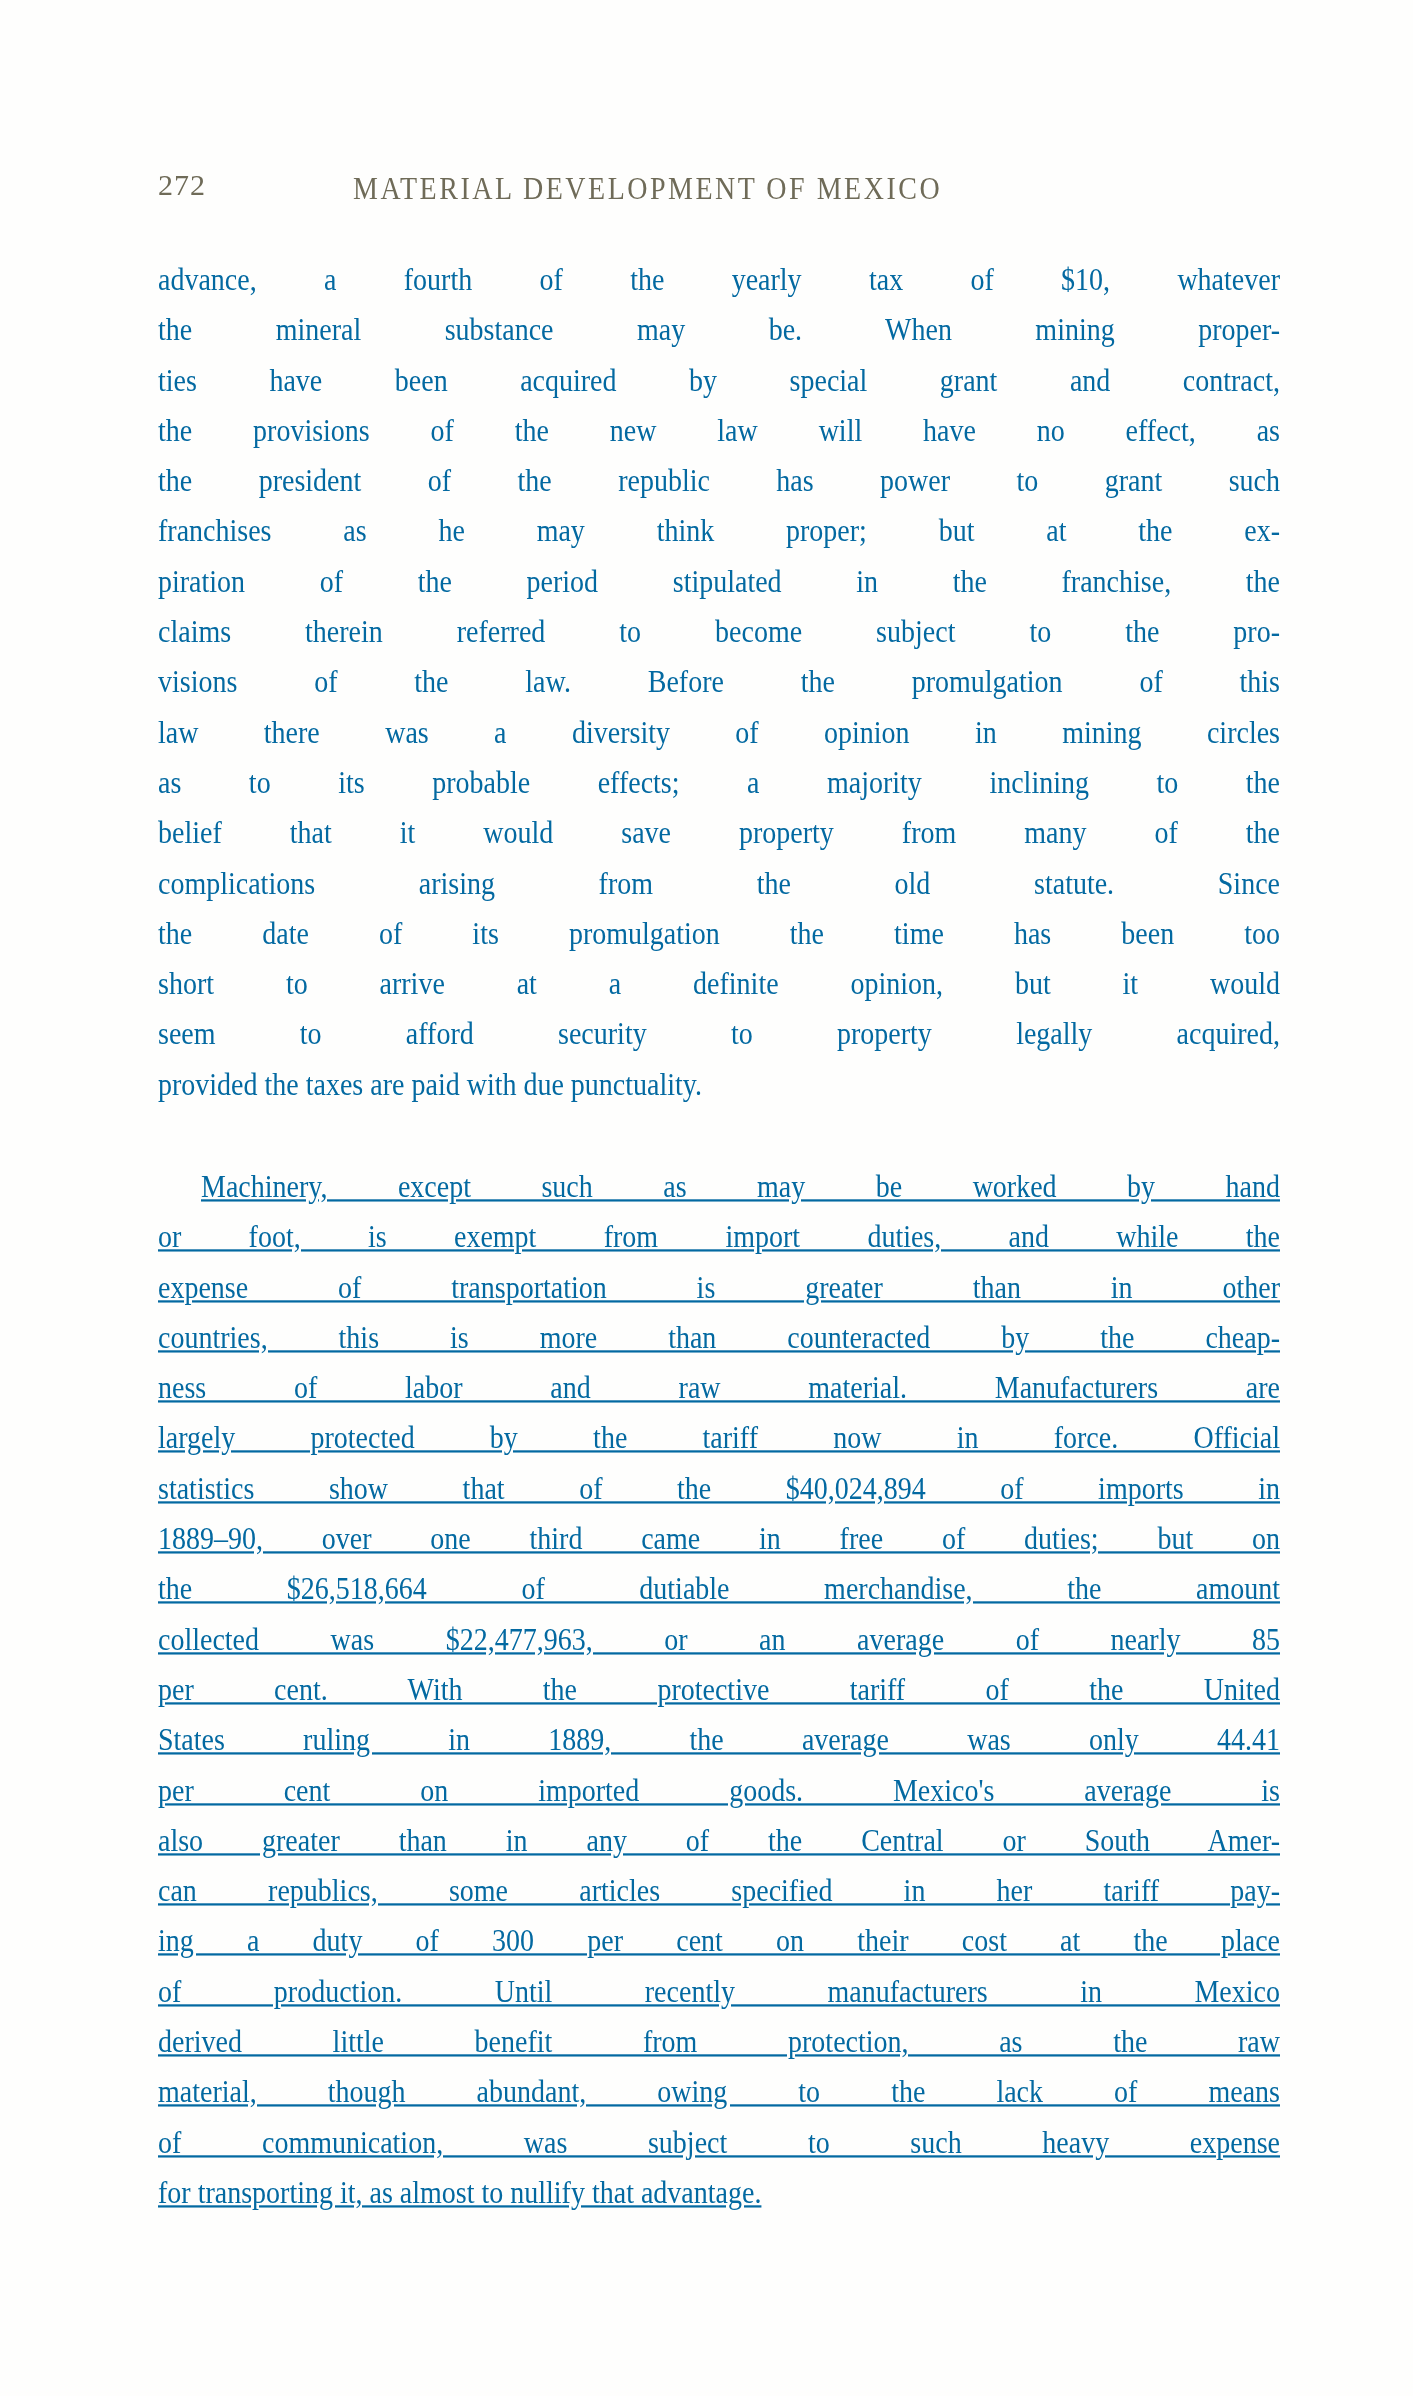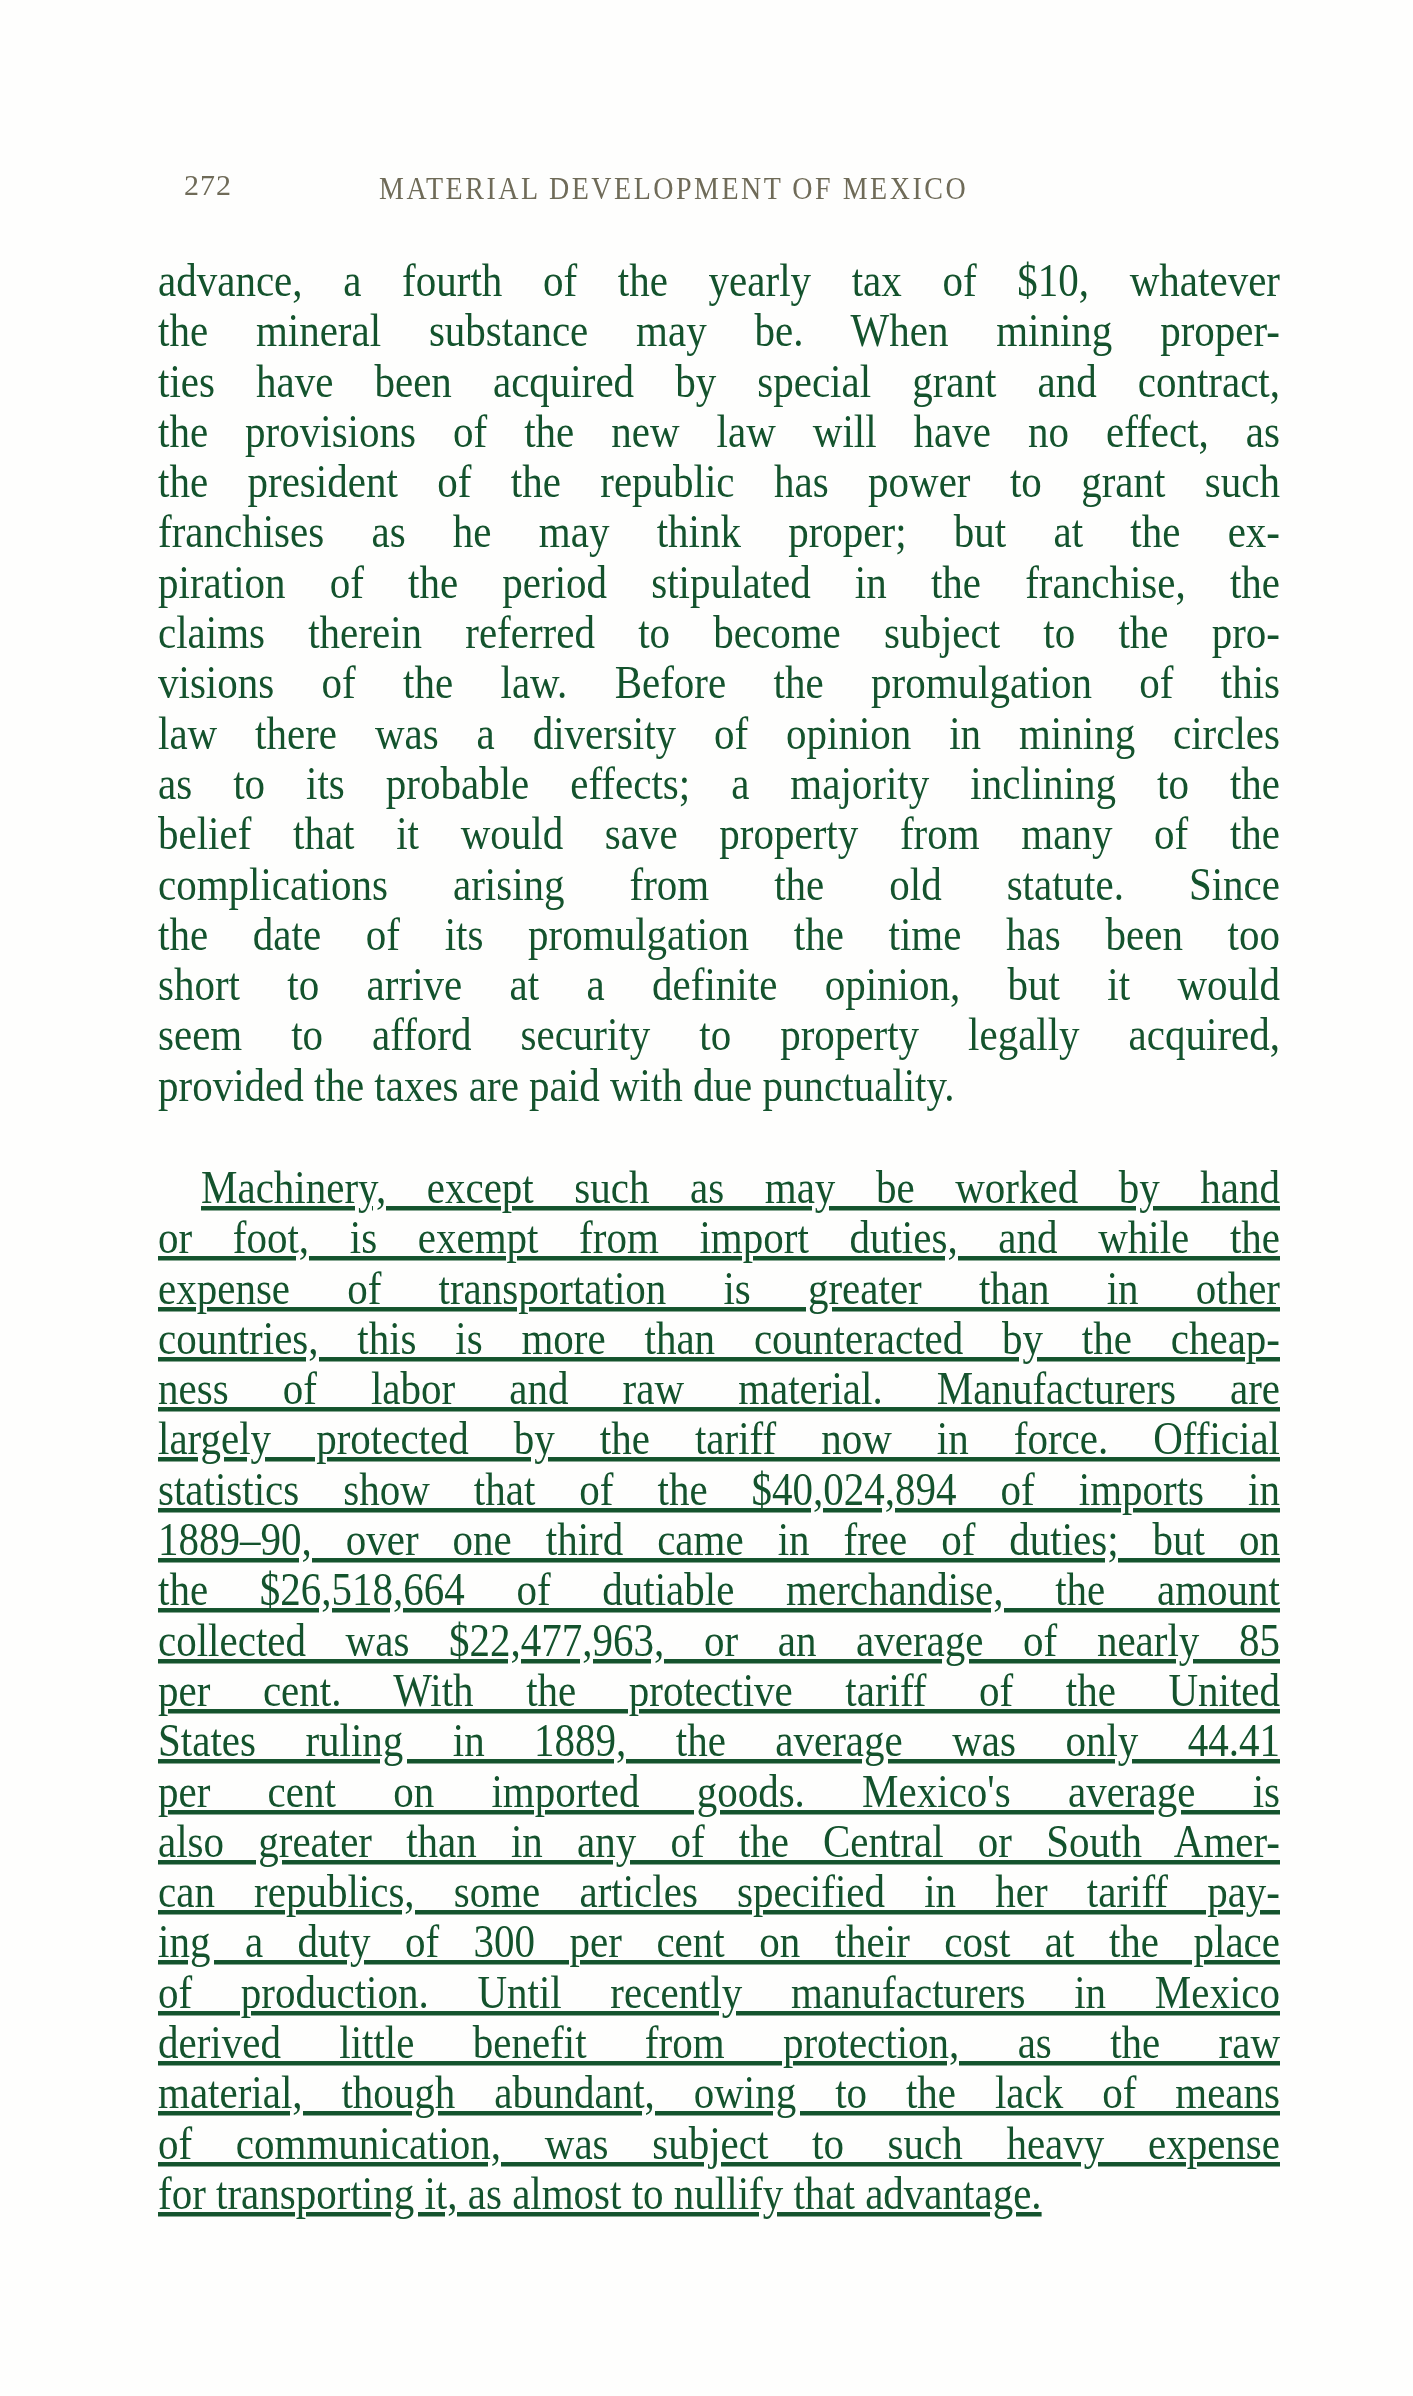--- a/index.html
+++ b/index.html
@@ -5,33 +5,32 @@
     html, body { margin: 0; padding: 0; background: #ffffff; }
     body { width: 1413px; height: 2396px; position: relative; overflow: hidden; }
     .page {
       position: absolute; left: 0; top: 0; width: 1413px; height: 2396px;
       background: #fefefd;
     }
     .header {
       position: absolute; top: 168px; left: 158px; width: 1120px; height: 40px;
       font-family: "Liberation Serif", "DejaVu Serif", serif;
       color: #6f6b58;
-      margin-left: 26px;
     }
     .page-number {
       position: absolute; left: 0; top: 0; font-size: 30px; letter-spacing: 1px;
     }
     .running-title {
       position: absolute; left: 195px; top: 2px; font-size: 28px; letter-spacing: 2.5px;
       transform: scaleY(1.15); transform-origin: left top;
     }
     .body-text {
       position: absolute; left: 158px; width: 1122px;
       font-family: "Liberation Serif", "DejaVu Serif", serif;
-      font-size: 41px; color: #14532d;
+      font-size: 28px; color: #0369a1;
     }
     .line {
       height: 50.3px; line-height: 50.3px; white-space: nowrap;
       text-align: justify; text-align-last: justify;
       transform: scaleY(1.12); transform-origin: left center;
     }
     .line.last { text-align-last: left; }
     .line.indent { padding-left: 43px; }
     #para1 { top: 255px; }
     #para2 { top: 1162px; text-decoration: underline; }

